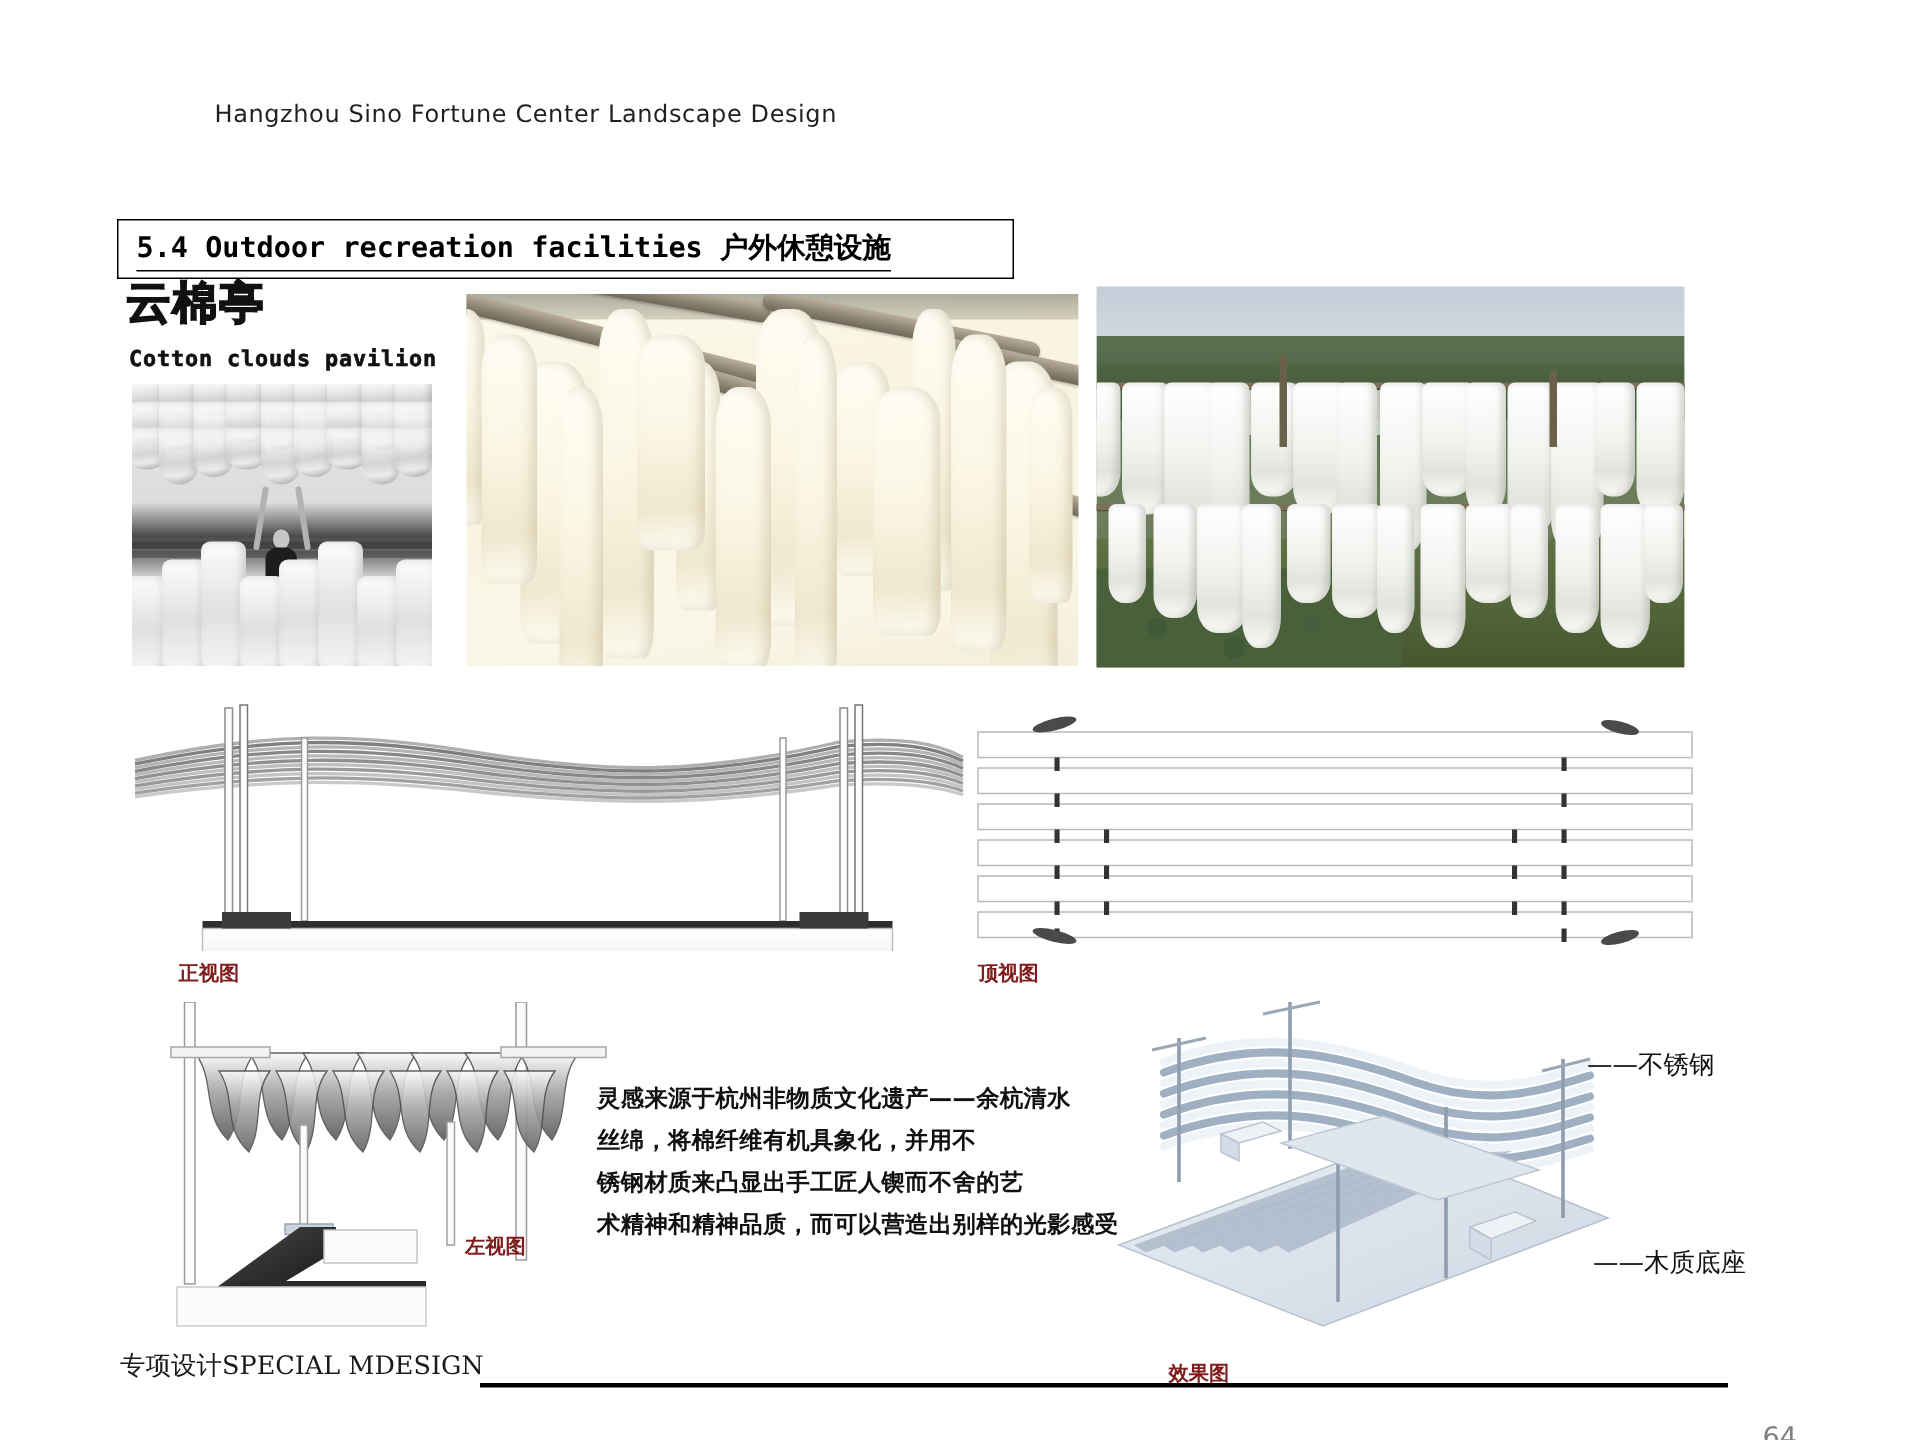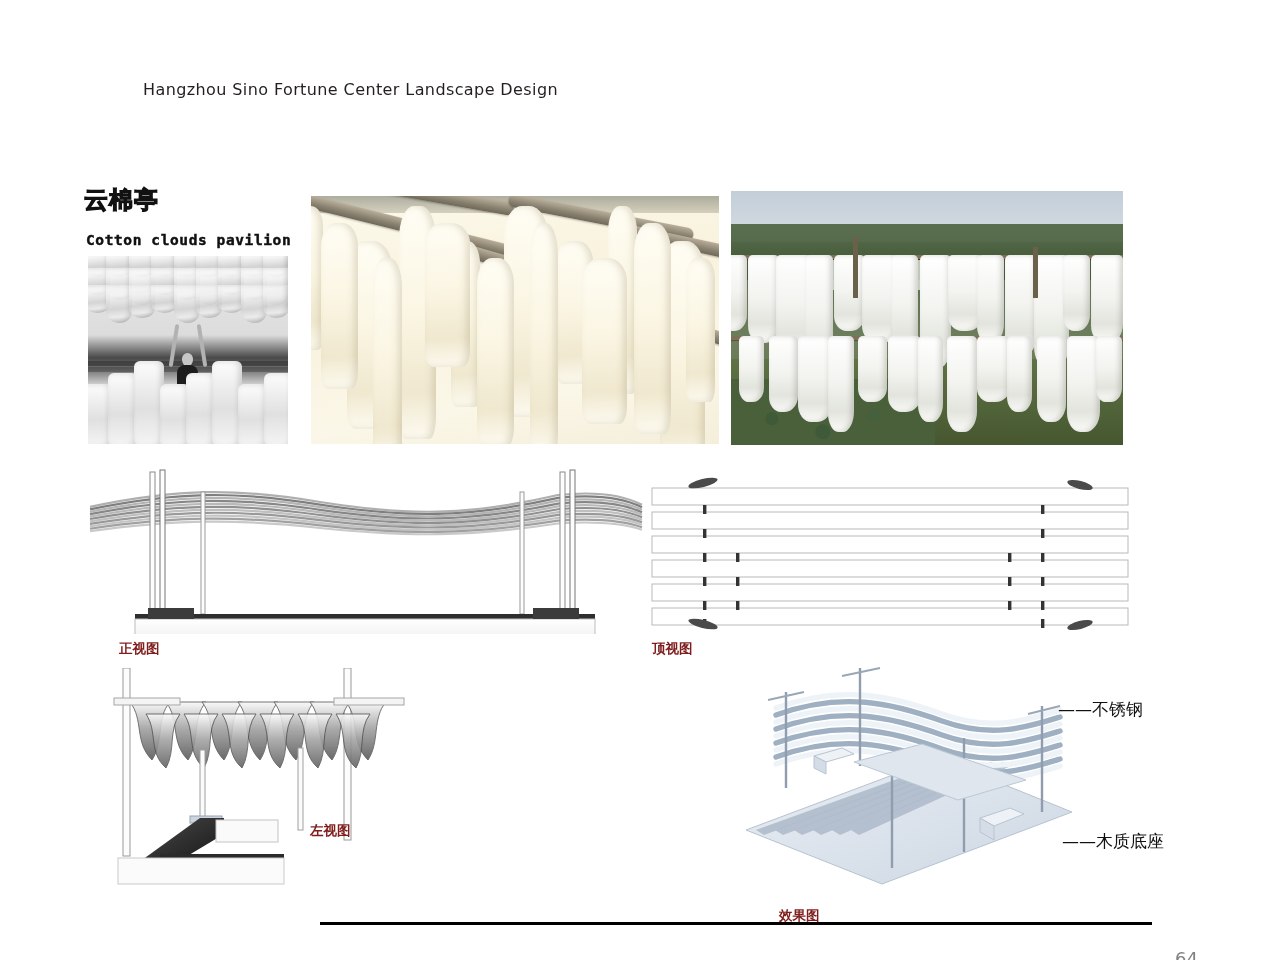--- a/index.html
+++ b/index.html
@@ -5,42 +5,42 @@
   html,body{margin:0;padding:0;}
   body{
     width:1280px;height:960px;background:#ffffff;
     font-family:"Liberation Sans",sans-serif;
     overflow:hidden;position:relative;
   }
   .slide{position:absolute;inset:0;background:#fff;}
 
   
   .hdr-title{
-    position:absolute;left:143px;top:80px;
+    position:absolute;left:143px;top:66px;
     font-family:"DejaVu Sans",sans-serif;
     font-size:16px;color:#231f20;letter-spacing:.4px;white-space:nowrap;
   }
 
   
   .sect-box{
     position:absolute;left:78px;top:146px;width:598px;height:40px;
     border:1.5px solid #000;background:#fff;box-sizing:border-box;
   }
   .sect-text{
     position:absolute;left:12px;top:5px;
     font-family:"DejaVu Sans Mono","Liberation Mono",monospace;
     font-size:19px;font-weight:600;color:#000;white-space:nowrap;
     border-bottom:1.6px solid #000;padding-bottom:2px;letter-spacing:0px;
   }
 
   
   .logo-cn{
     position:absolute;left:84px;top:188px;
     font-family:"DejaVu Sans",sans-serif;
-    font-size:24px;font-weight:bold;color:#111;letter-spacing:1px;
+    font-size:30px;font-weight:bold;color:#111;letter-spacing:1px;
     -webkit-text-stroke:1.1px #111;line-height:1;
   }
   .logo-en{
     position:absolute;left:86px;top:232px;
     font-family:"DejaVu Sans Mono","Liberation Mono",monospace;
     font-size:14.5px;font-weight:bold;color:#111;letter-spacing:.6px;
     -webkit-text-stroke:.45px #111;
   }
 
   
@@ -155,20 +155,23 @@
     font-size:18px;color:#808080;margin-top:45px;
   }
 </style>
 </head>
 <body>
 
 <div class="slide">
 
   <div class="hdr-title">Hangzhou Sino Fortune Center Landscape Design</div>
 
+  <div class="sect-box">
+    <div class="sect-text">5.4 Outdoor recreation facilities 户外休憩设施</div>
+  </div>
 
   <div class="logo-cn">云棉亭</div>
   <div class="logo-en">Cotton clouds pavilion</div>
 
   <div class="photo" id="photo-left">
     <div class="ph-inner bw">
       <div class="hangtop" id="bw-hang">
           <div class="cloth" style="left: -2%; top: -6%; height: 26%; opacity: 0.95;"></div>
           <div class="cloth" style="left: 9.2%; top: -6%; height: 26%; opacity: 0.95;"></div>
           <div class="cloth" style="left: 20.4%; top: -6%; height: 26%; opacity: 0.95;"></div>
@@ -448,20 +451,27 @@
     <polygon points="112,100 216,138 284,118 180,82" fill="#dfe6ee" stroke="#bcc7d4" stroke-width="1"></polygon>
     <polygon points="238,156 268,146 282,152 252,164" fill="#eef2f7" stroke="#b9c4d1" stroke-width="1"></polygon>
     <polygon points="238,156 238,170 252,178 252,164" fill="#d4dde7" stroke="#b9c4d1" stroke-width="1"></polygon>
   </svg>
 
   <div class="vlabel" id="label-front">正视图</div>
   <div class="vlabel" id="label-top">顶视图</div>
   <div class="vlabel" id="label-left">左视图</div>
   <div class="vlabel" id="label-render">效果图</div>
 
+  <div class="desc">
+    <div>灵感来源于杭州非物质文化遗产——余杭清水</div>
+    <div>丝绵，将棉纤维有机具象化，并用不</div>
+    <div>锈钢材质来凸显出手工匠人锲而不舍的艺</div>
+    <div>术精神和精神品质，而可以营造出别样的光影感受</div>
+  </div>
 
   <div class="callout" id="callout-steel">——不锈钢</div>
   <div class="callout" id="callout-wood">——木质底座</div>
 
+  <div class="foot-text">专项设计SPECIAL MDESIGN</div>
   <div class="foot-rule"></div>
   <div class="page-no">64</div>
 
 </div>
 
 </body></html>

